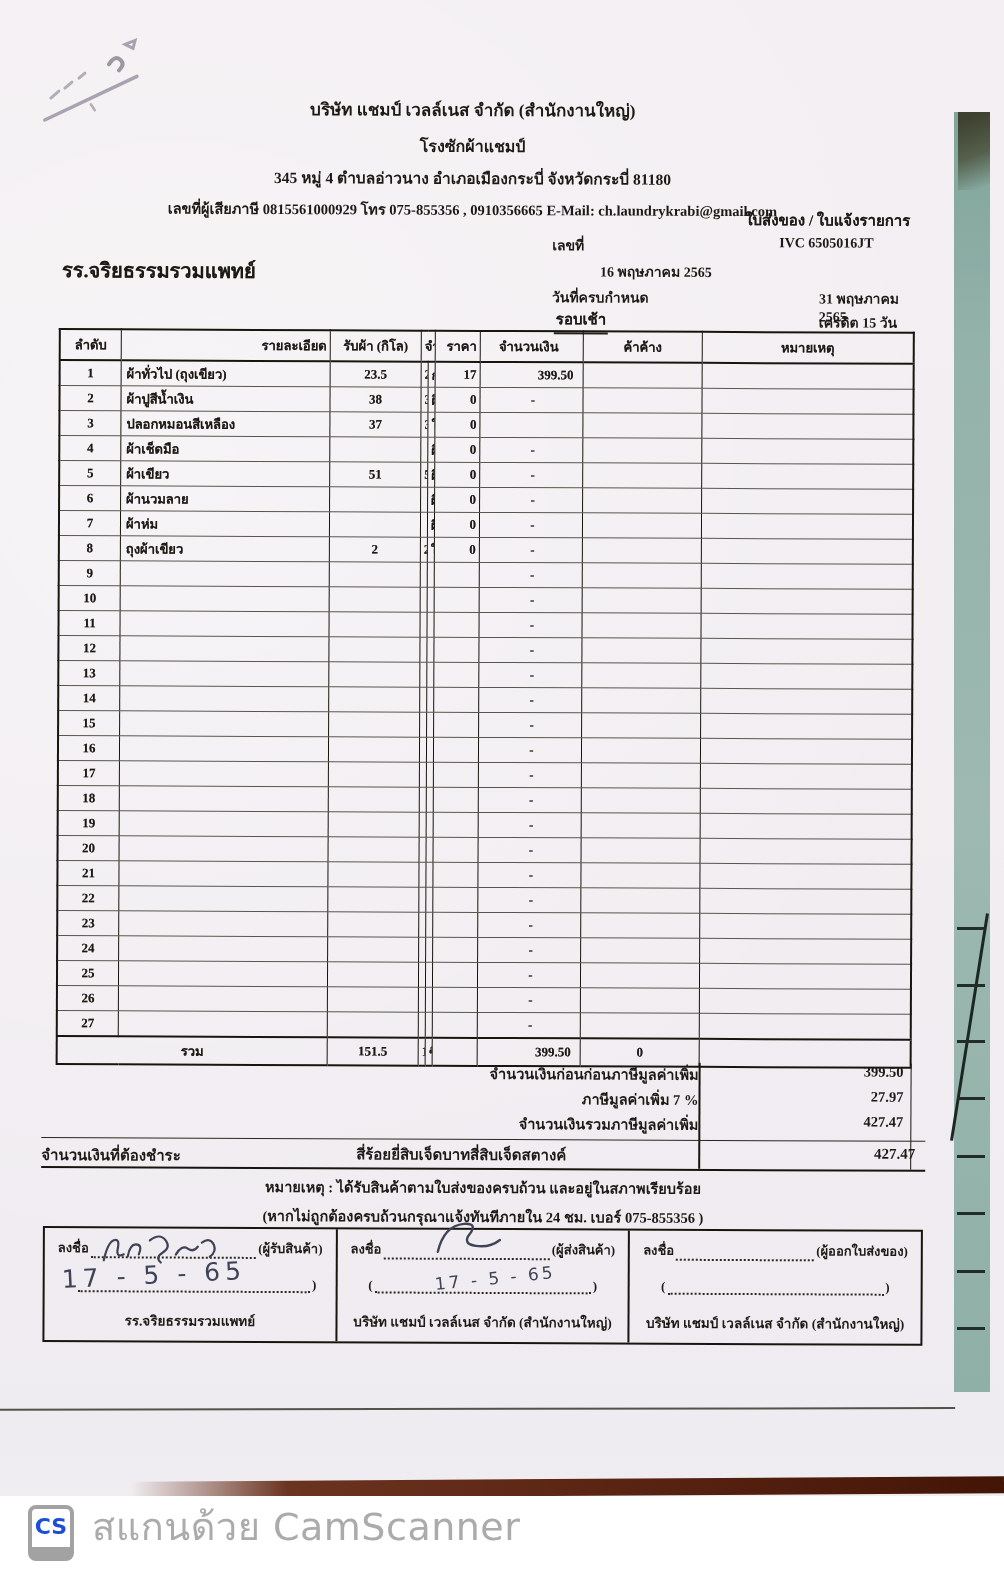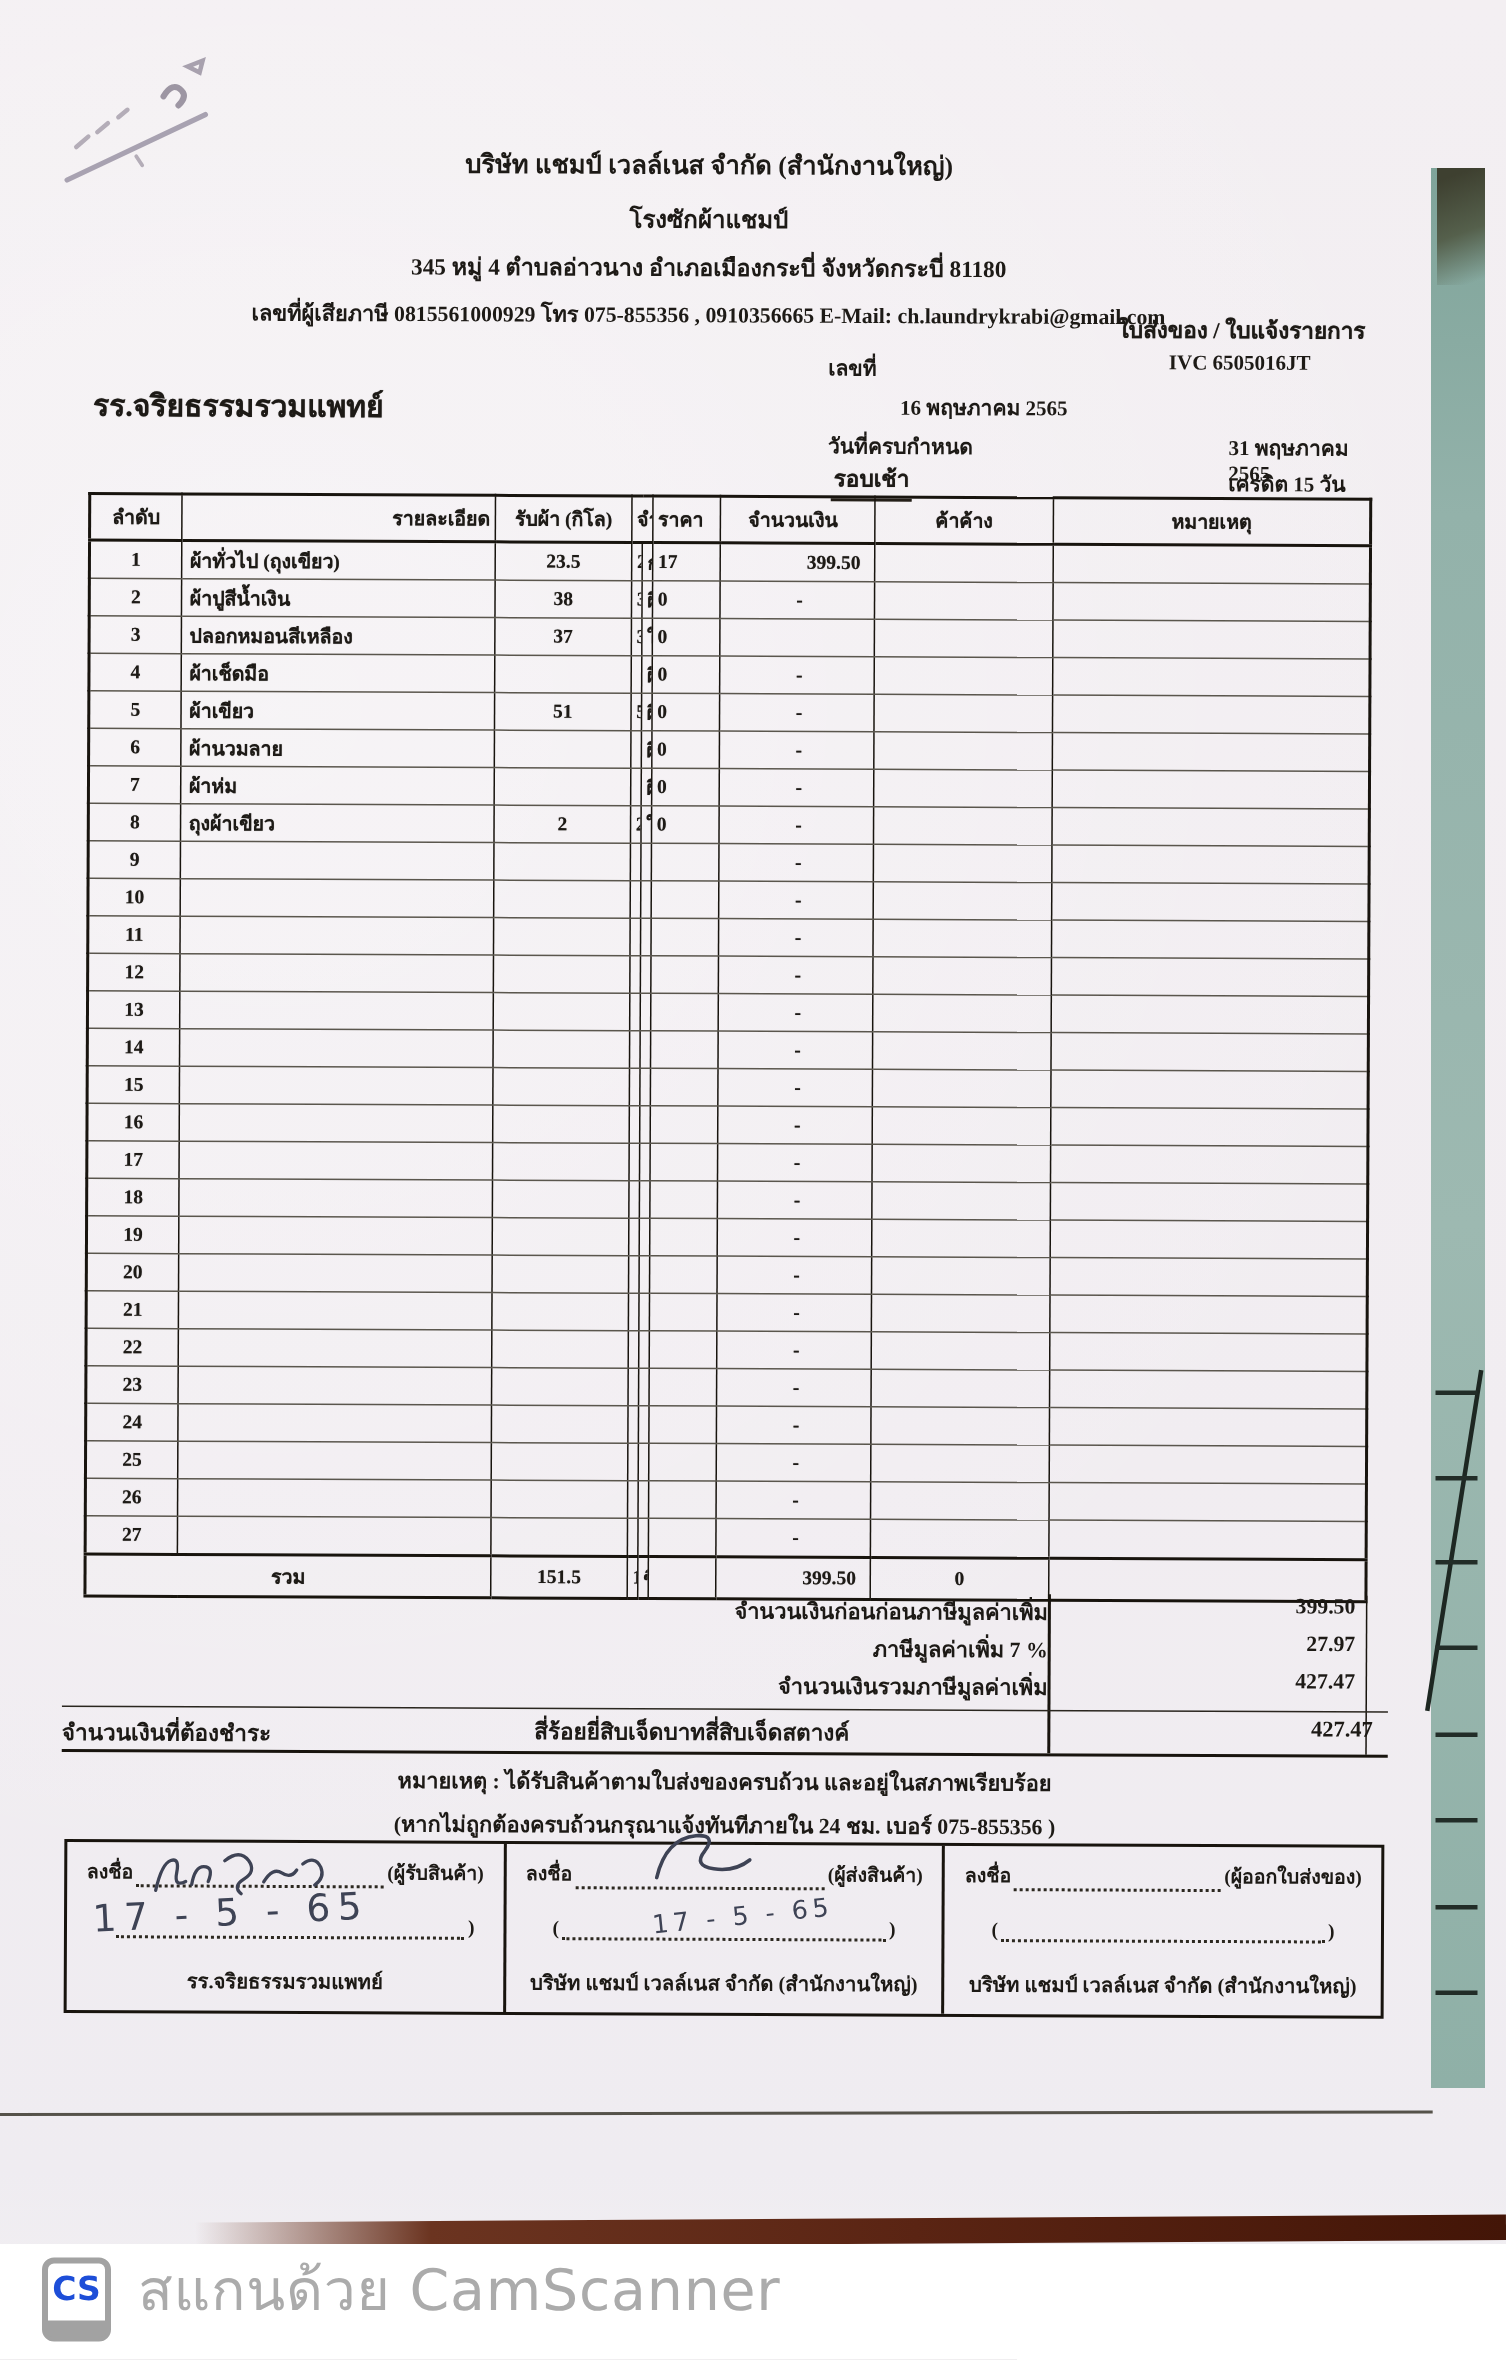--- a/index.html
+++ b/index.html
@@ -40,21 +40,21 @@
   #items th,#items td{border:1px solid #5a564d;border-left:1.5px solid #18140e;border-right:1.5px solid #18140e;
          padding:0 3px;overflow:hidden;white-space:nowrap;text-shadow:0 0 .5px rgba(20,16,10,.55);}
   #items{border:2px solid #18140e;}
   #items th{height:29px;border-bottom:2px solid #18140e;text-align:center;font-size:13px;}
   #items td{height:24px;}
   #items .c-no{width:54px;text-align:center;}
   #items .c-desc{width:200px;text-align:left;padding-left:5px;}
   #items .c-recv{width:84px;text-align:center;}
   #items .c-qty{width:48px;text-align:center;}
   #items .c-unit{width:26px;text-align:center;}
-  #items .c-price{width:38px;text-align:left;}
+  #items .c-price{width:38px;text-align:right;}
   #items .c-amt{width:90px;text-align:right;padding-right:9px;}
   #items .c-amt.dash{text-align:center;padding-right:0;}
   #items .c-pend{width:112px;text-align:center;}
   #items .c-rem{width:204px;}
   #items tr.total td{border-top:2px solid #18140e;border-bottom:2px solid #18140e;height:26px;}
 
   
   #settle{position:absolute;left:57px;top:1062px;width:856px;height:106px;font-weight:bold;}
   .sum-row{position:absolute;left:0;width:856px;height:24px;display:flex;font-size:14.5px;}
   .sum-label{width:643px;text-align:right;padding-right:8px;}

